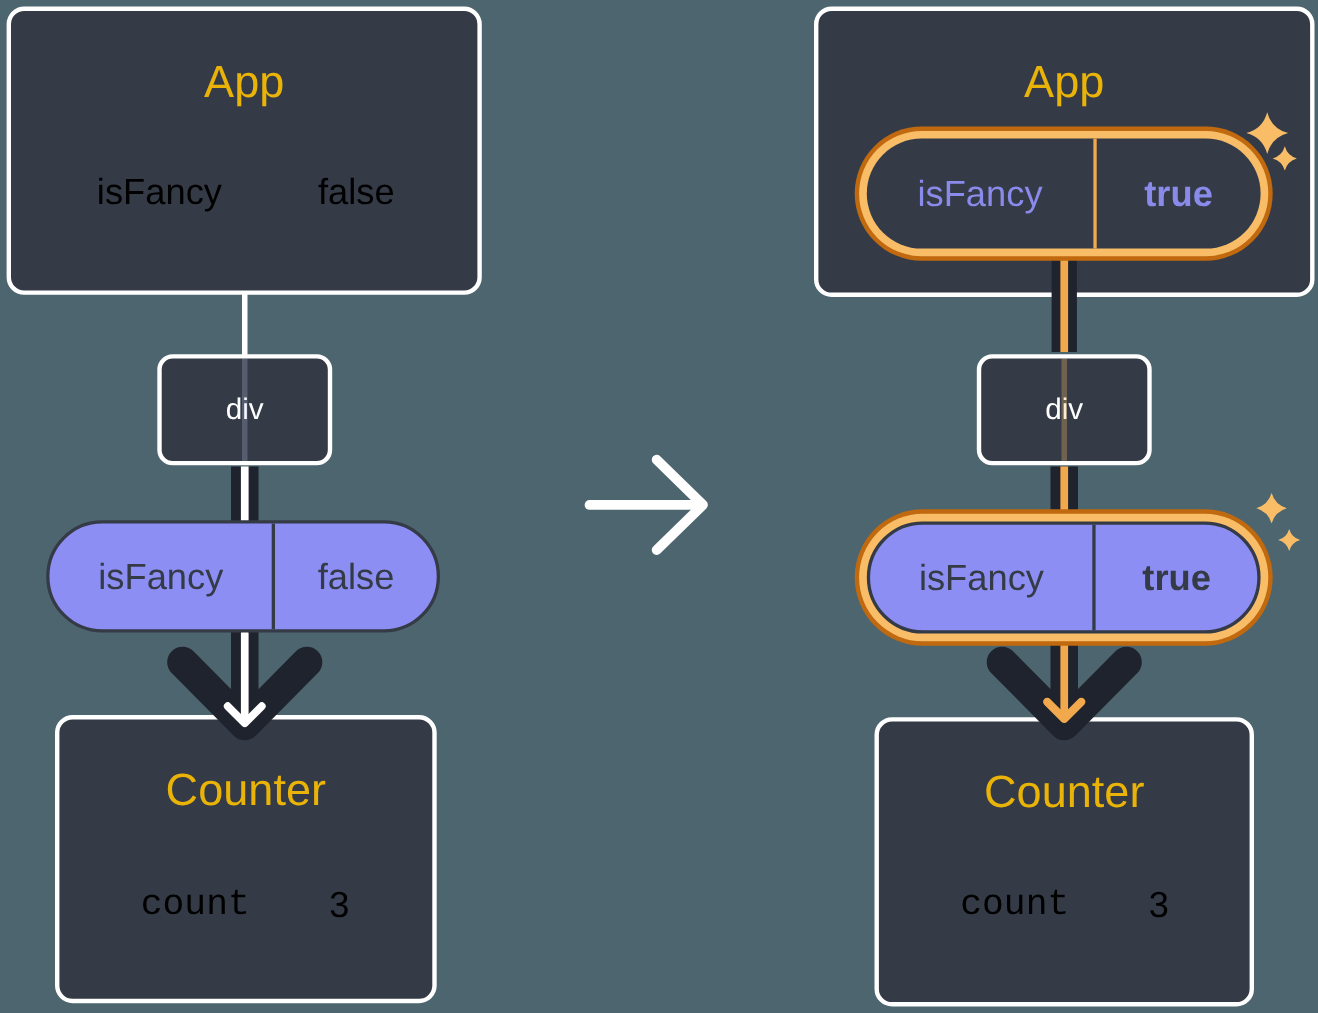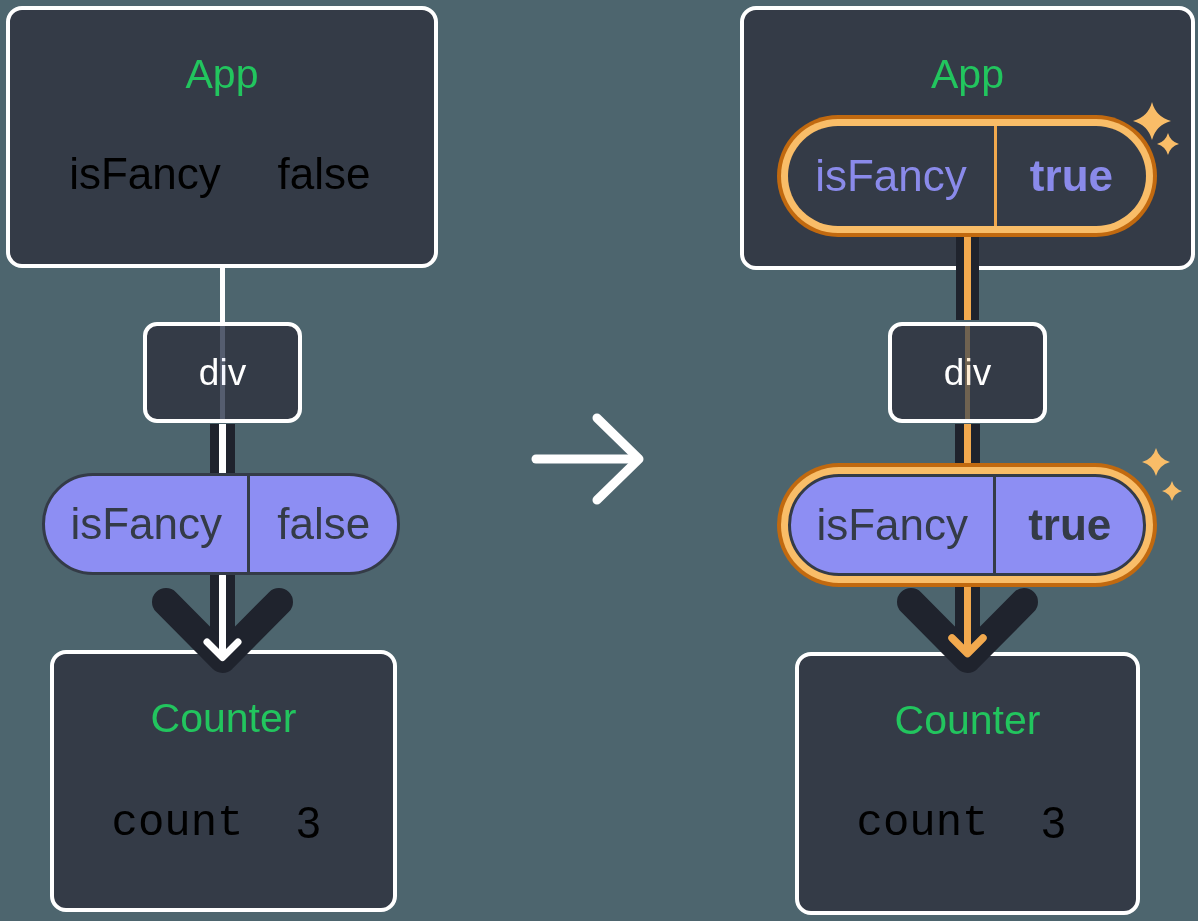--- a/index.html
+++ b/index.html
@@ -17,37 +17,37 @@
     position:absolute;
     background:#343b47;
     border:4px solid #ffffff;
     border-radius:16px;
     box-sizing:border-box;
     z-index:1;
   }
   .box-title{
     position:absolute;left:0;right:0;top:40px;
     text-align:center;
-    color:#22c55e;
+    color:#eab308;
     font-size:41px;
     font-weight:500;
     line-height:1.2;
   }
   .node{
     display:flex;align-items:center;justify-content:center;
     color:#ffffff;
-    font-size:37px;
+    font-size:27px;
     font-weight:500;
   }
   .pill{
     position:absolute;
     display:flex;align-items:stretch;
     border-radius:999px;
     box-sizing:border-box;
-    font-size:44px;
+    font-size:33px;
     z-index:10;
   }
   .pill .cell{
     display:flex;align-items:center;justify-content:center;
     min-width:0;
   }
   .pill .name{width:57.5%;}
   .pill .value{flex:1;}
   .pill.counter-pill .name{width:66.8%;font-family:Liberation Mono, monospace;}
 

